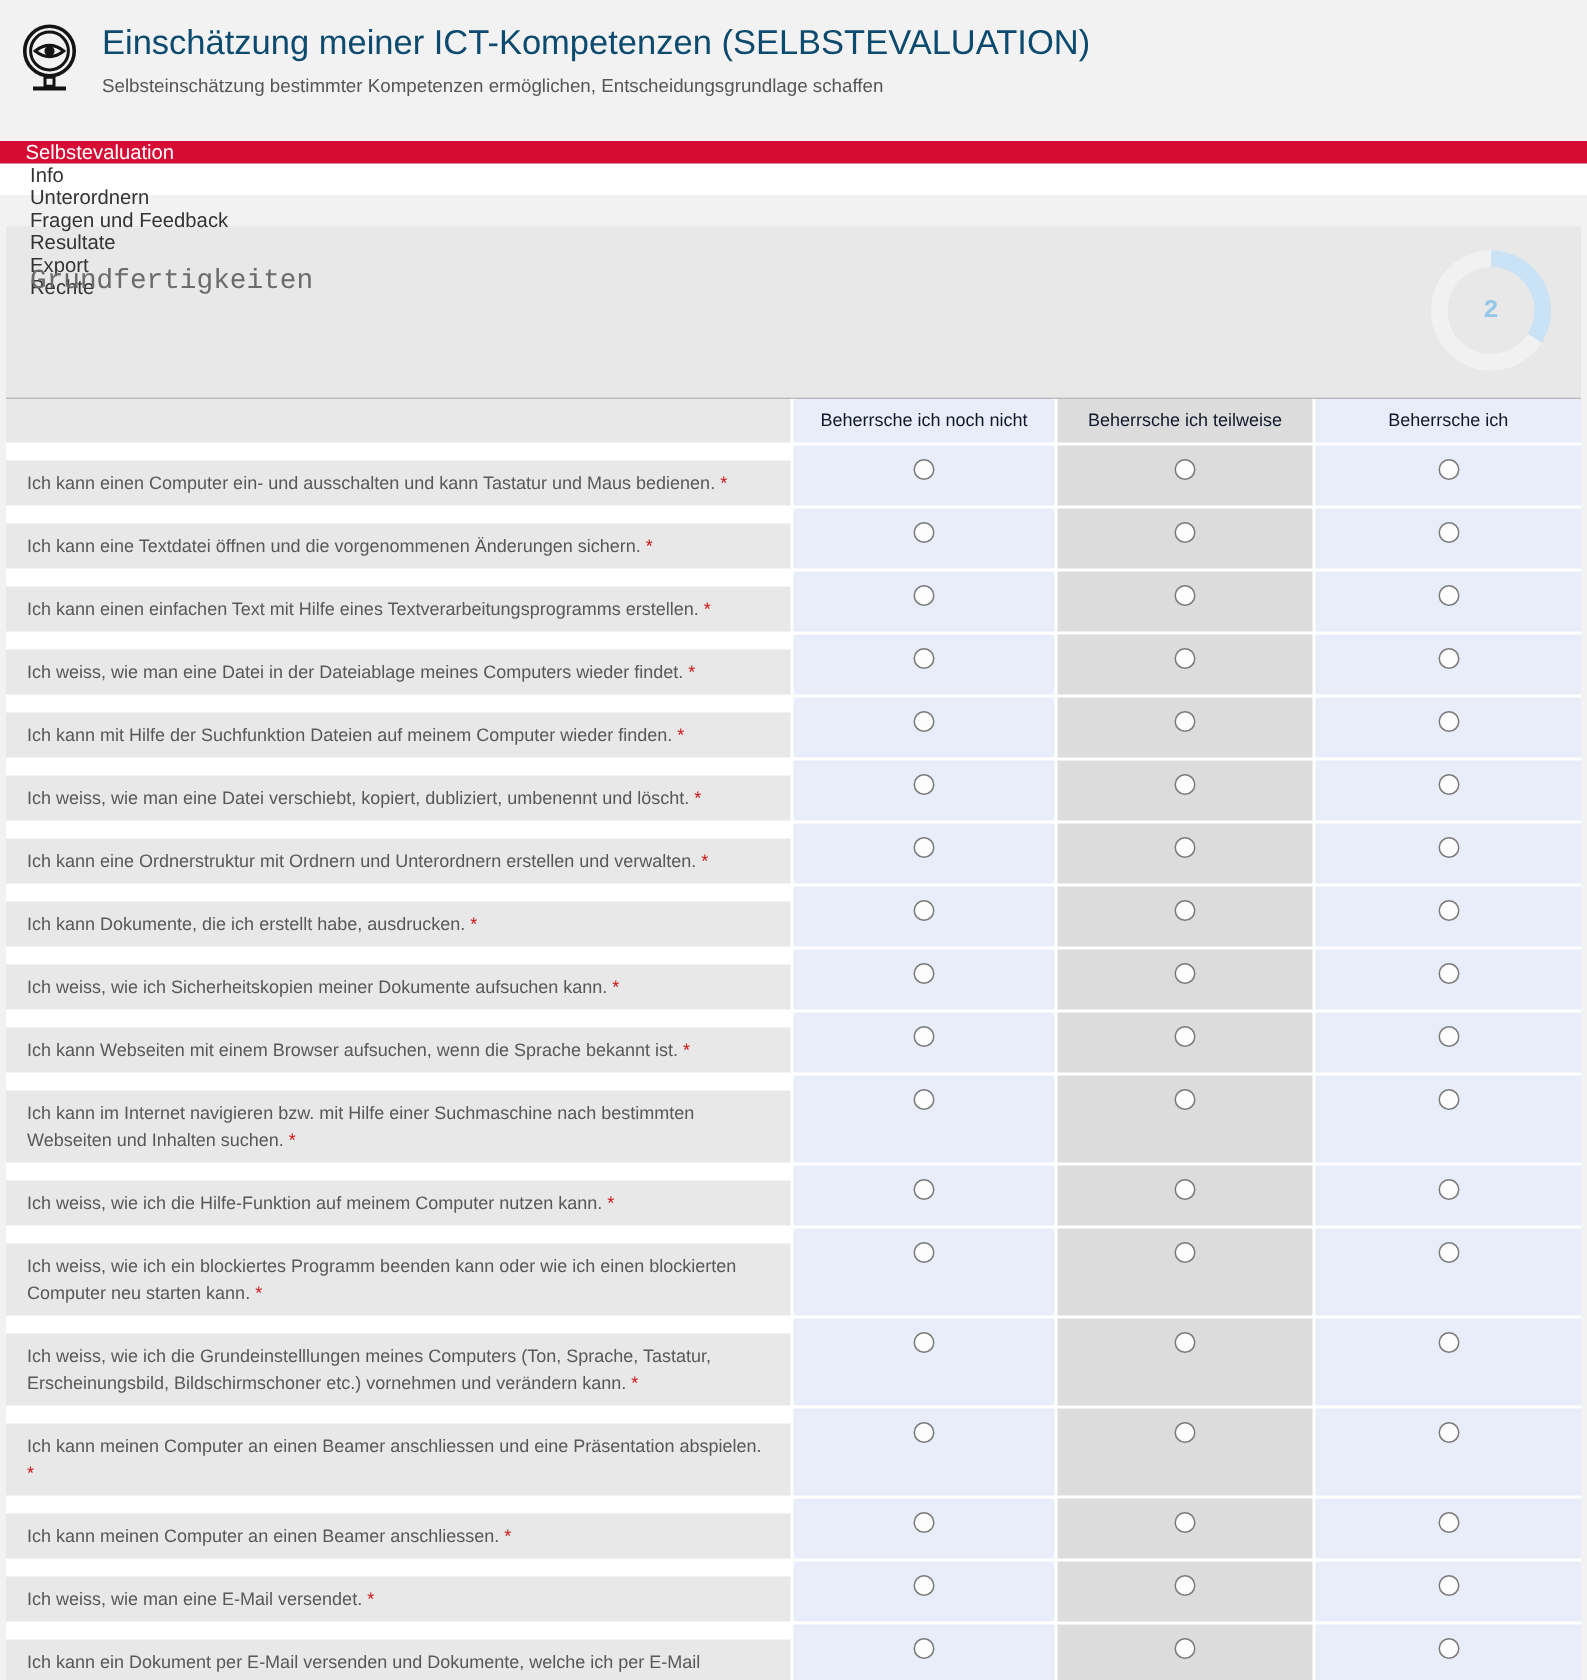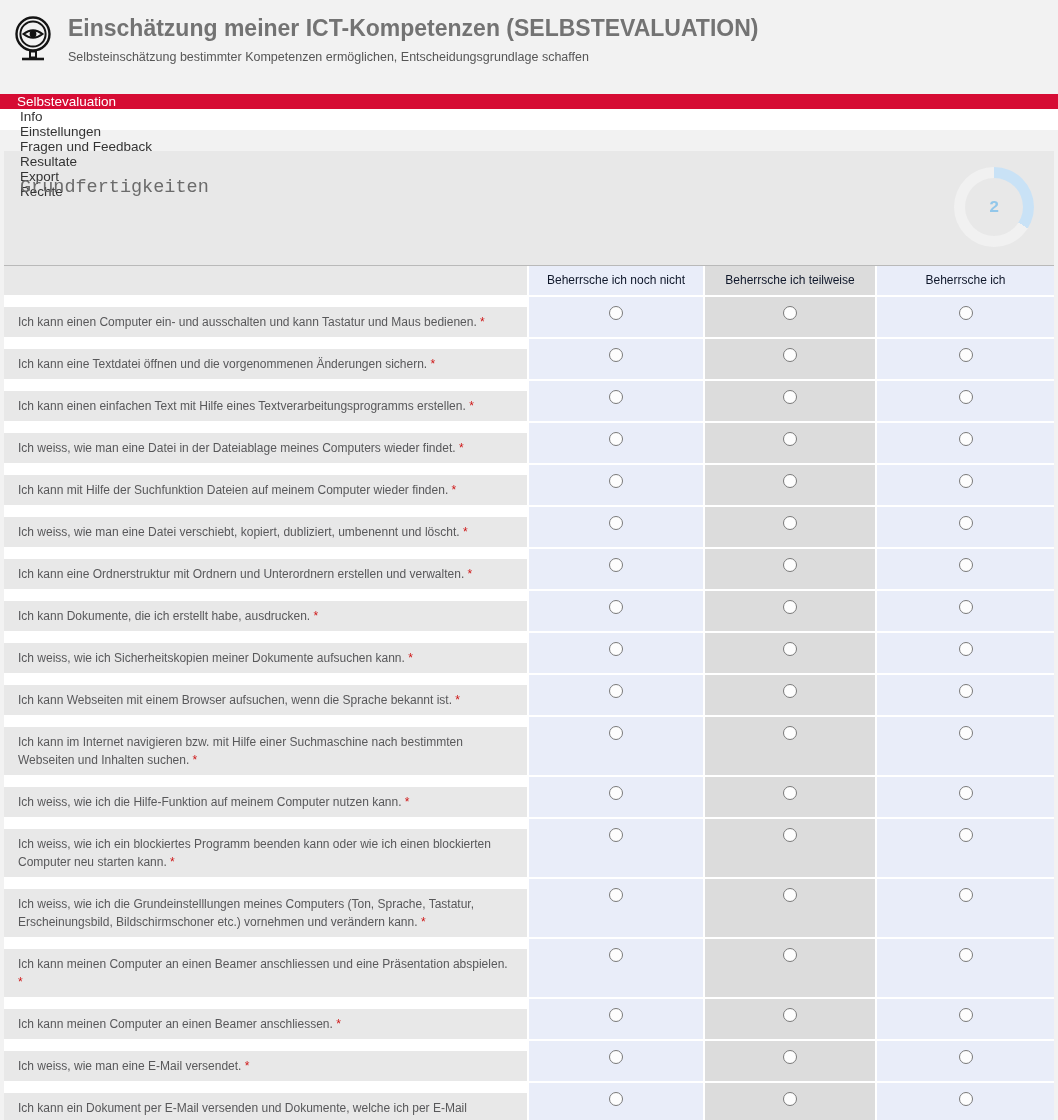--- a/index.html
+++ b/index.html
@@ -15,21 +15,21 @@
   body{
     width:1058px;height:1120px;
     background:var(--page-bg);
     font-family:"Liberation Sans","DejaVu Sans",sans-serif;
     overflow:hidden;
   }
   
   .app-header{display:flex;align-items:flex-start;padding:12px 10px 0 10px;height:82px;}
   .logo{flex:0 0 auto;margin-right:12px;margin-top:2px;}
   .head-texts{padding-top:2px;}
-  .page-title{font-size:23px;font-weight:bold;color:#737373;line-height:1.25;}
+  .page-title{font-size:23px;font-weight:normal;color:#0c4a6e;line-height:1.25;}
   .page-subtitle{font-size:12.5px;color:#565656;margin-top:7px;}
   
   .nav{background:#fff;height:36px;display:flex;align-items:stretch;margin-top:12px;flex-direction:column;}
   .tab{padding:0 20px;display:flex;align-items:center;font-size:13.5px;color:#333;cursor:pointer;white-space:nowrap;}
   .tab.active{background:var(--red);color:#fff;padding:0 17px;}
   
   .content{margin:21px 4px 0 4px;background:var(--content-bg);}
   .section-head{position:relative;height:114px;font-family:Liberation Mono, monospace;}
   .section-title{position:absolute;left:16px;top:26px;font-size:18.5px;color:#6b6b6b;}
   .progress-ring{position:absolute;right:20px;top:16px;width:80px;height:80px;border-radius:50%;
@@ -64,21 +64,21 @@
   </div>
   <div class="head-texts">
     <div class="page-title">Einschätzung meiner ICT-Kompetenzen (SELBSTEVALUATION)</div>
     <div class="page-subtitle">Selbsteinschätzung bestimmter Kompetenzen ermöglichen, Entscheidungsgrundlage schaffen</div>
   </div>
 </div>
 
 <div class="nav" id="navbar">
     <div class="tab active">Selbstevaluation</div>
     <div class="tab">Info</div>
-    <div class="tab">Einstellungen</div>
+    <div class="tab">Unterordnern</div>
     <div class="tab">Fragen und Feedback</div>
     <div class="tab">Resultate</div>
     <div class="tab">Export</div>
     <div class="tab">Rechte</div>
   </div>
 
 <div class="content">
 
   <div class="section-head">
     <div class="section-title">Grundfertigkeiten</div>

